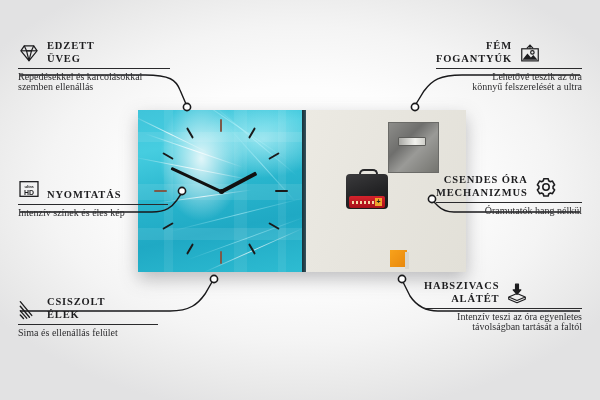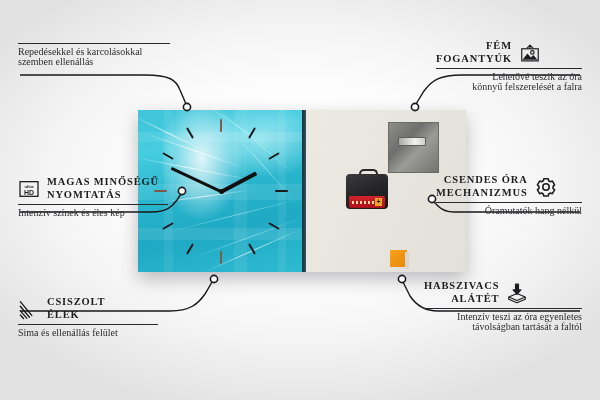--- a/index.html
+++ b/index.html
@@ -160,36 +160,50 @@
       <circle cx="187" cy="107" r="3.6"></circle>
       <circle cx="182" cy="191" r="3.6"></circle>
       <circle cx="214" cy="279" r="3.6"></circle>
       <circle cx="415" cy="107" r="3.6"></circle>
       <circle cx="432" cy="199" r="3.6"></circle>
       <circle cx="402" cy="279" r="3.6"></circle>
     </g>
   </svg>
 
   <div class="callout" id="c-edzett">
+    <div class="head">
+      <span class="ico">
+        <svg viewBox="0 0 24 24">
+            <g fill="none" stroke="#1d1d1f" stroke-width="1.3">
+          <path d="M3.2 9.6 L12 20.4 L20.8 9.6 L17.2 4.2 H6.8 Z"></path>
+          <path d="M3.2 9.6 H20.8"></path>
+              <path d="M6.8 4.2 L9.3 9.6 L12 20.4"></path>
+          <path d="M17.2 4.2 L14.7 9.6 L12 20.4"></path>
+              <path d="M9.3 9.6 H14.7"></path>
+        </g>
+          </svg>
+      </span>
+      <span class="ttl"><span>EDZETT</span><br><span>ÜVEG</span></span>
+    </div>
     <div class="rule"></div>
     <div class="sub">
       <span>Repedésekkel és karcolásokkal</span><br><span>szemben ellenállás</span>
     </div>
   </div>
 
   <div class="callout" id="c-hd">
     <div class="head">
       <span class="ico">
         <svg viewBox="0 0 24 24">
           <rect x="2.2" y="4" width="19.6" height="16" fill="none" stroke="#1d1d1f" stroke-width="1.4"></rect>
           <text x="12" y="11" font-family="Liberation Sans, sans-serif" font-size="4.6" font-weight="700" fill="#1d1d1f" text-anchor="middle">ultra</text>
           <text x="12" y="18" font-family="Liberation Sans, sans-serif" font-size="7.6" font-weight="700" fill="#1d1d1f" text-anchor="middle">HD</text>
         </svg>
       </span>
-      <span class="ttl"><span>MAGAS MINŐSÉGŰ</span><br><span>NYOMTATÁS</span></span>
+      <span class="ttl"><br><span>NYOMTATÁS</span></span>
     </div>
     <div class="rule"></div>
     <div class="sub">Intenzív színek és éles kép</div>
   </div>
 
   <div class="callout" id="c-csiszolt">
     <div class="head">
       <span class="ico">
         <svg viewBox="0 0 24 24">
             <g stroke="#1d1d1f" stroke-width="1.5" stroke-linecap="round">
@@ -215,21 +229,21 @@
           <rect x="3" y="7.4" width="18" height="13.2"></rect>
           <path d="M12 7.4 L12 4.4 M8.6 7 L12 3.4 L15.4 7"></path>
           <path d="M3.8 19.4 L9.2 12.6 L13 17 L15.6 14.2 L20.2 19.4 Z" fill="#1d1d1f" stroke="none"></path>
           <circle cx="14.6" cy="11.4" r="1.9"></circle>
         </g>
           </svg>
       </span>
     </div>
     <div class="rule"></div>
     <div class="sub r">
-      <span>Lehetővé teszik az óra</span><br><span>könnyű felszerelését a falra</span>
+      <span>Lehetővé teszik az óra</span><br><span>könnyű felszerelését a ultra</span>
     </div>
   </div>
 
   <div class="callout" id="c-csendes">
     <div class="head r">
       <span class="ttl" style="text-align:right"><span>CSENDES ÓRA</span><br><span>MECHANIZMUS</span></span>
       <span class="ico">
         <svg viewBox="0 0 24 24">
             <g fill="none" stroke="#1d1d1f" stroke-width="1.7" stroke-linejoin="round">
           <path d="M9.6 2.9 h4.8 l.5 2.3 1.9 1.1 2.2-.8 2.4 4.2 -1.7 1.6 0 2.2 1.7 1.6 -2.4 4.2 -2.2-.8 -1.9 1.1 -.5 2.3 h-4.8 l-.5-2.3 -1.9-1.1 -2.2.8 -2.4-4.2 1.7-1.6 0-2.2 -1.7-1.6 2.4-4.2 2.2.8 1.9-1.1 Z"></path>

